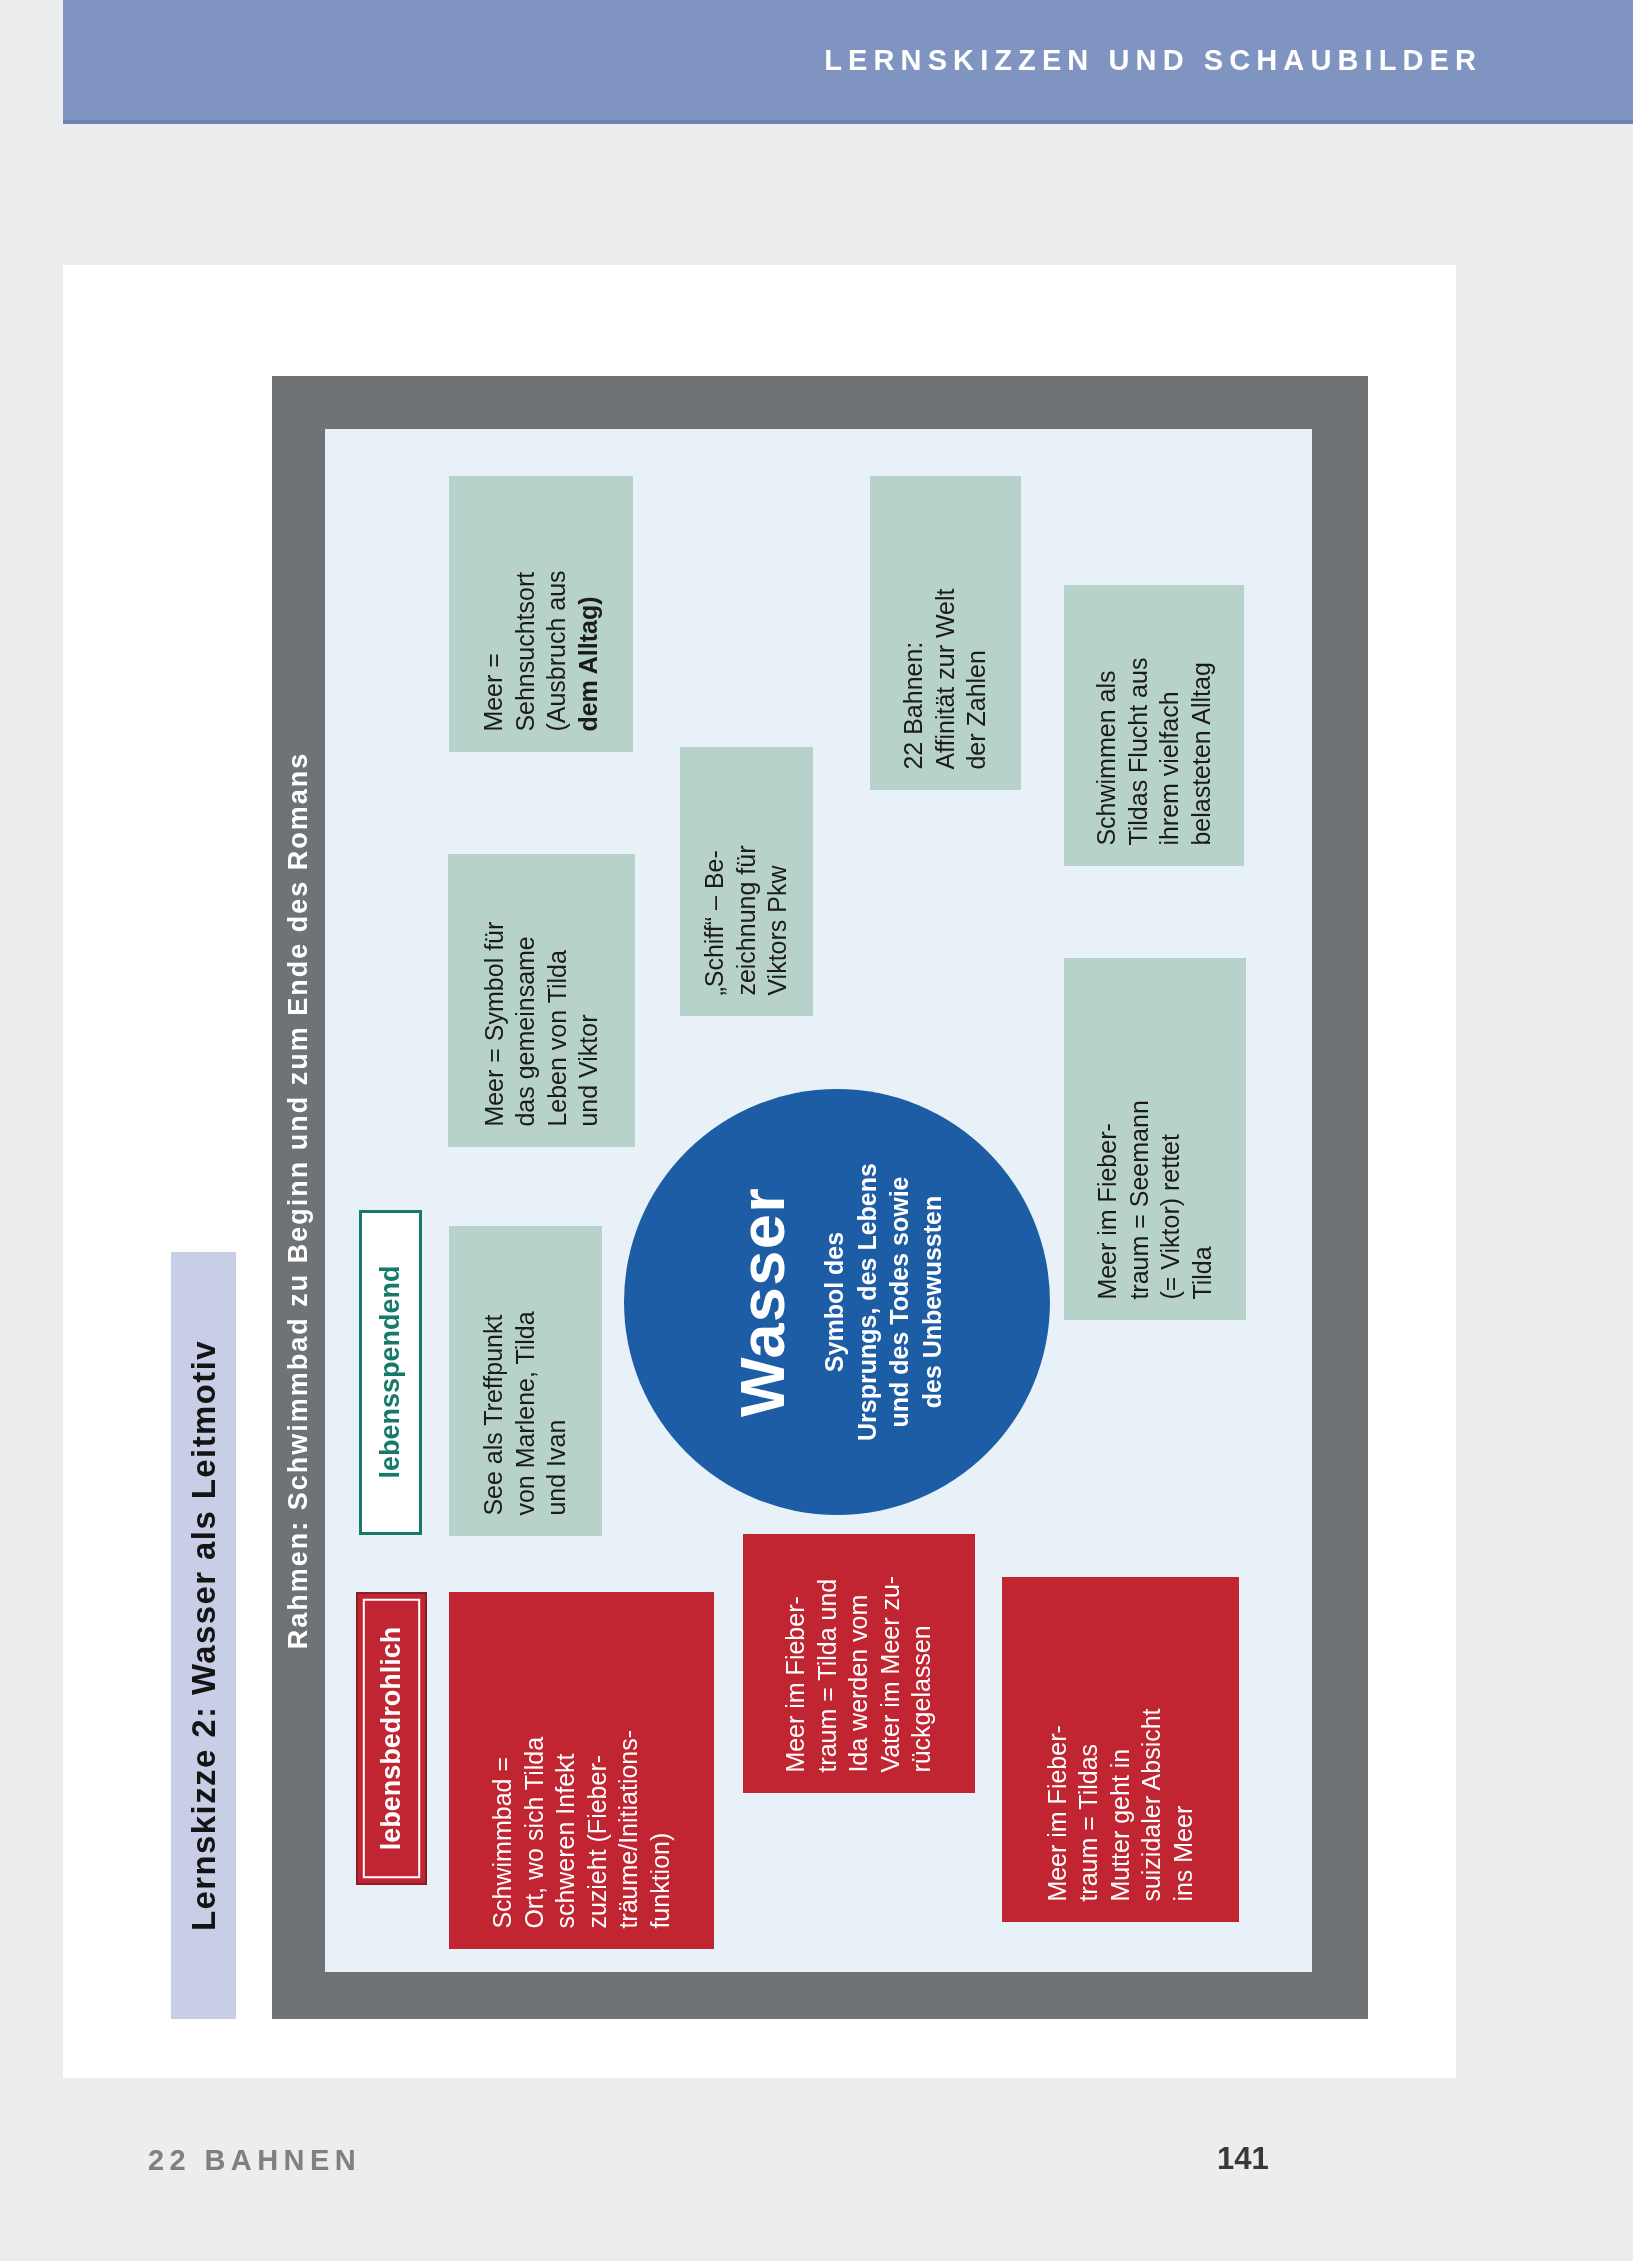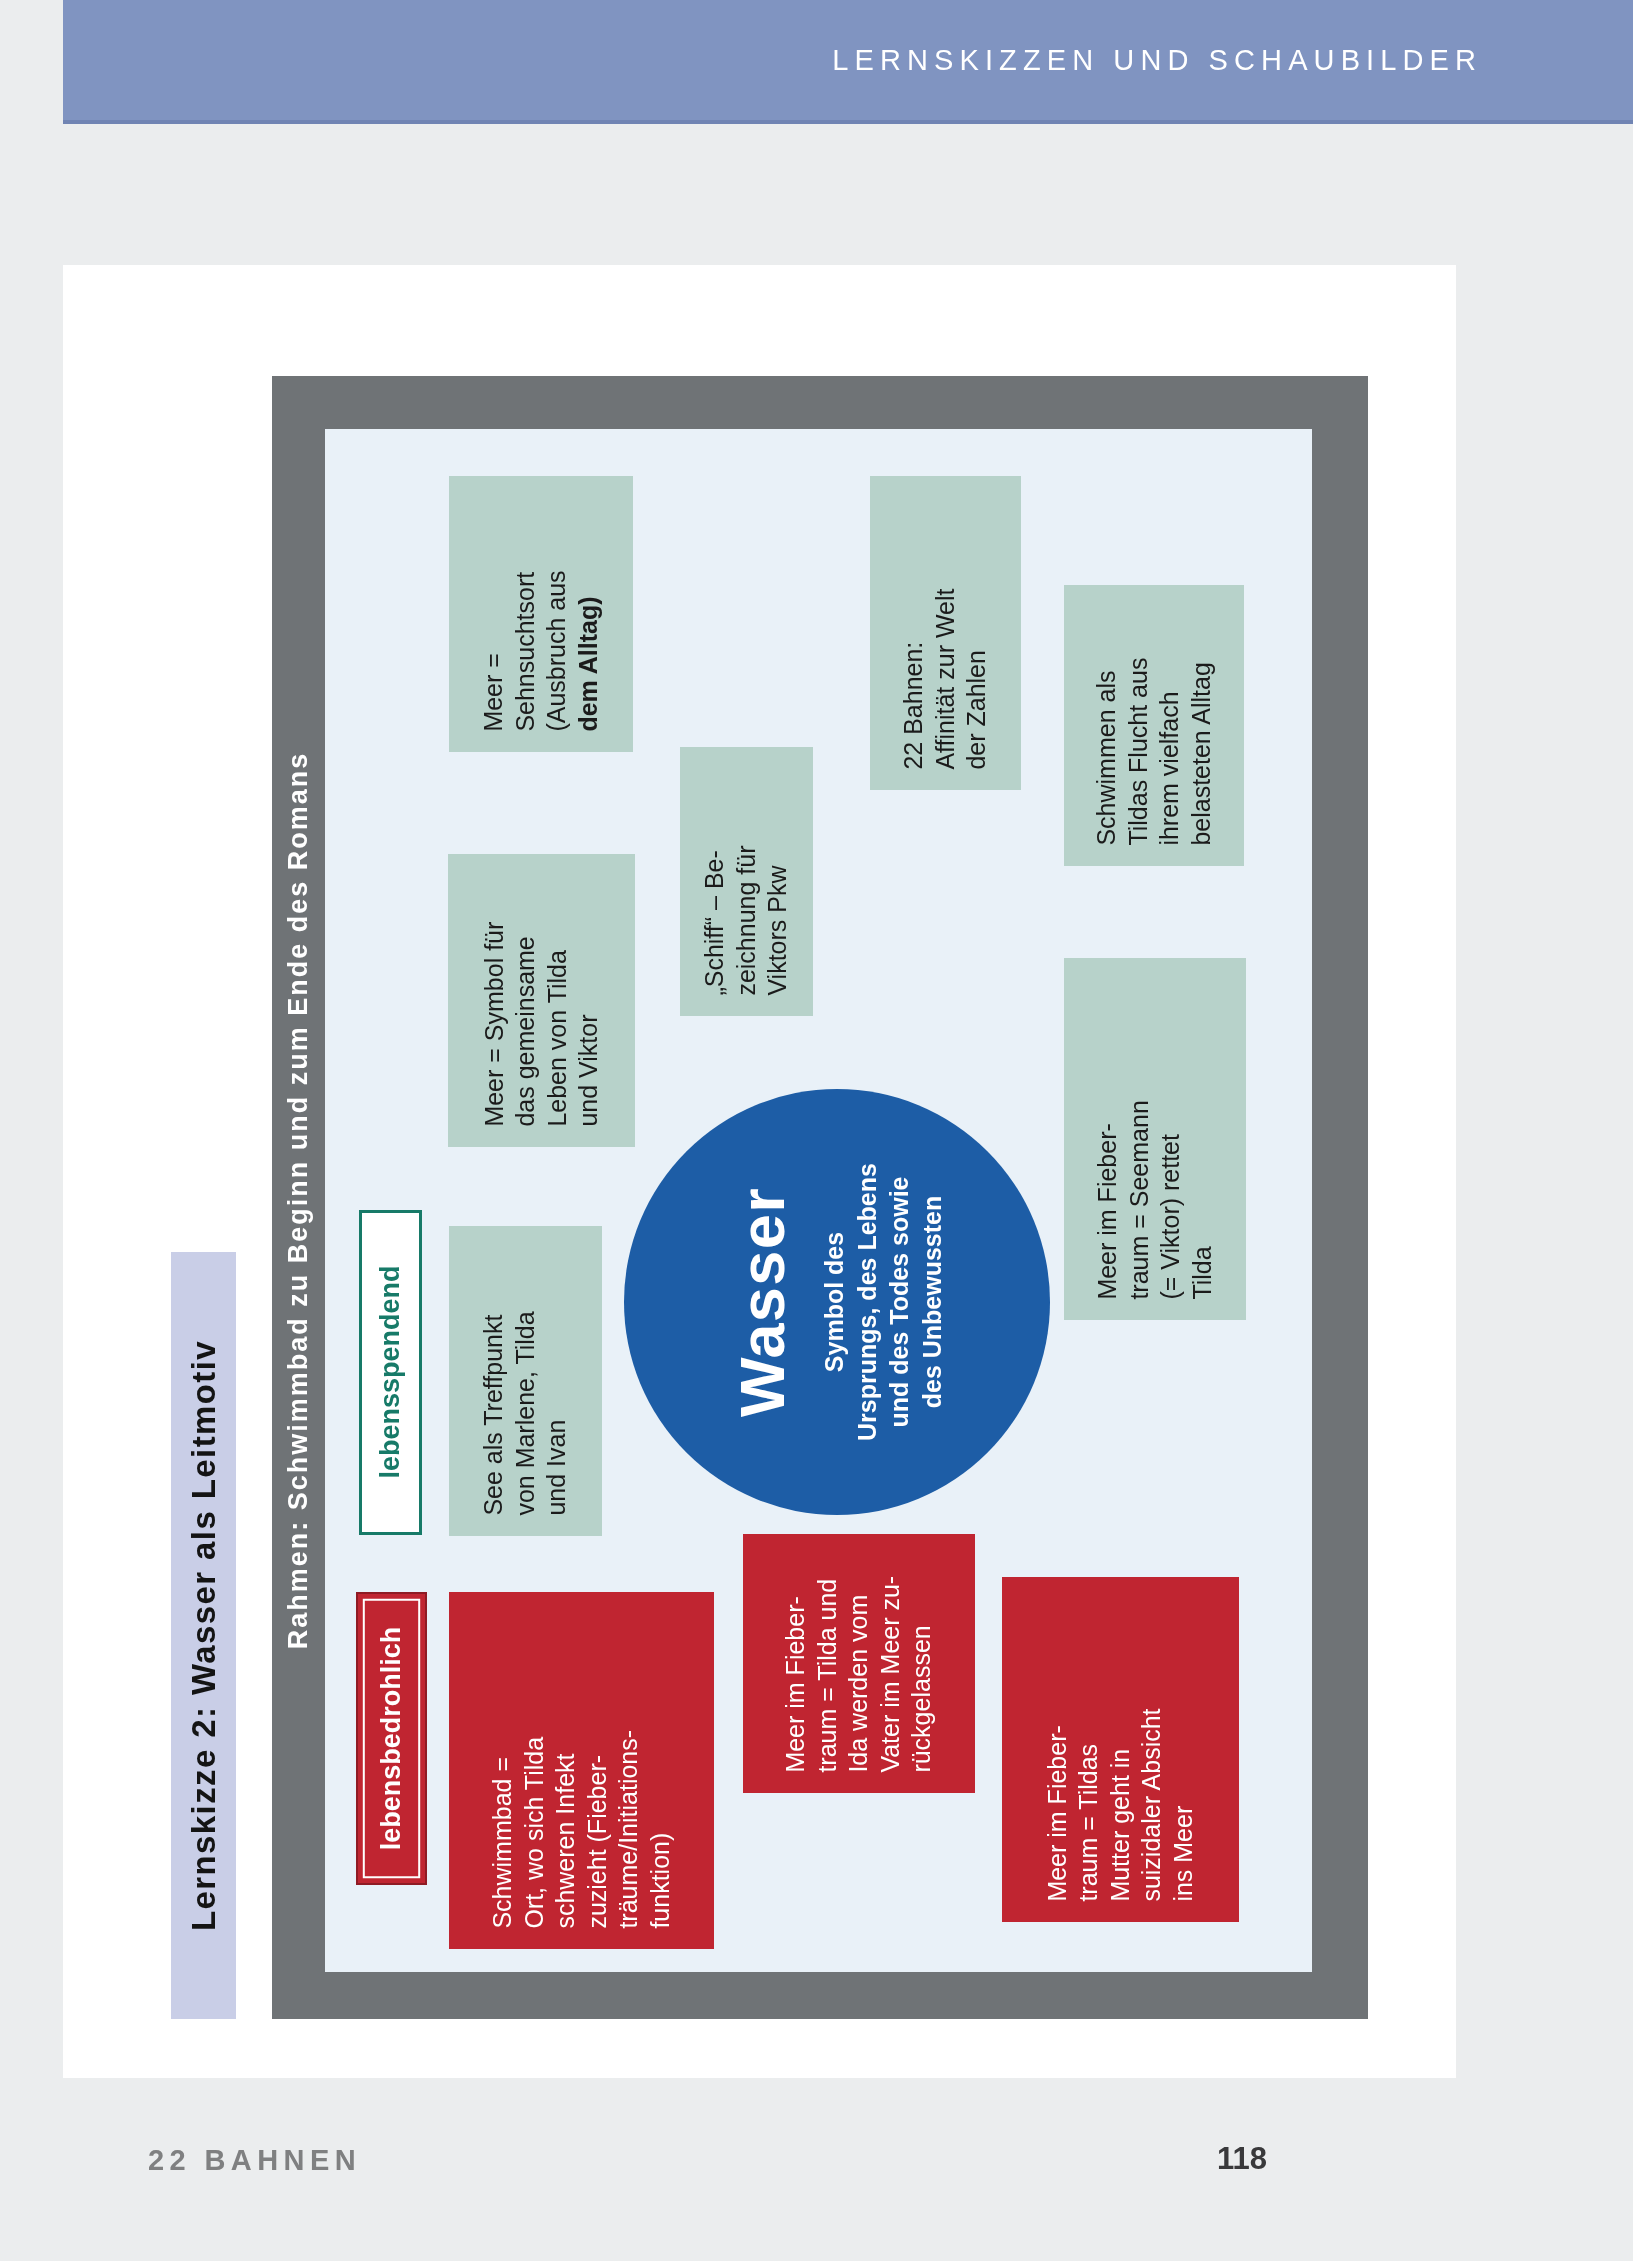--- a/index.html
+++ b/index.html
@@ -10,21 +10,21 @@
   }
   .abs{position:absolute;}
   
   .header-bar{
     left:63px;top:0;width:1570px;height:124px;
     background:#8094c1;border-bottom:4.1px solid #7084b3;
     display:flex;align-items:center;justify-content:flex-end;
     box-sizing:border-box;padding-right:151px;
   }
   .header-title{
-    color:#ffffff;font-size:29px;font-weight:400;letter-spacing:6.1px;white-space:nowrap;
+    color:#ffffff;font-size:29px;font-weight:700;letter-spacing:6.1px;white-space:nowrap;
   }
   
   .page{left:63px;top:265px;width:1393px;height:1813px;background:#ffffff;}
   
   .title-bar{left:171px;top:1252px;width:65px;height:767px;background:#c9cee7;}
   .title-bar .rot{display:flex;align-items:center;justify-content:center;}
   .title-text{
     font-size:33px;font-weight:700;color:#141414;letter-spacing:1.4px;white-space:nowrap;
   }
   
@@ -234,14 +234,14 @@
       <div class="ln">Meer im Fieber-</div>
       <div class="ln">traum = Tildas</div>
       <div class="ln">Mutter geht in</div>
       <div class="ln">suizidaler Absicht</div>
       <div class="ln">ins Meer</div>
     </div>
   </div>
 </div>
 
 <div class="abs footer-book">22 BAHNEN</div>
-<div class="abs footer-page">118</div>
+<div class="abs footer-page">141</div>
 
 
 </body></html>

